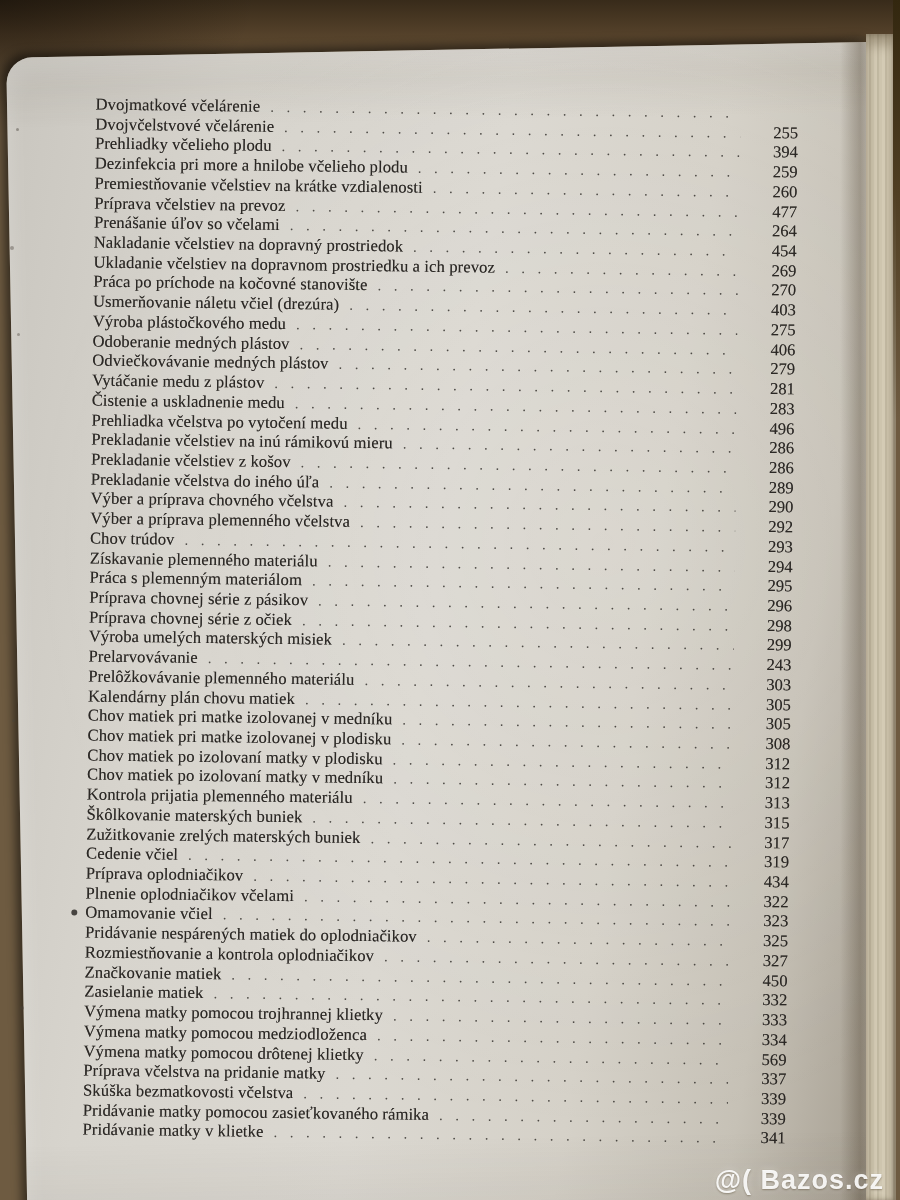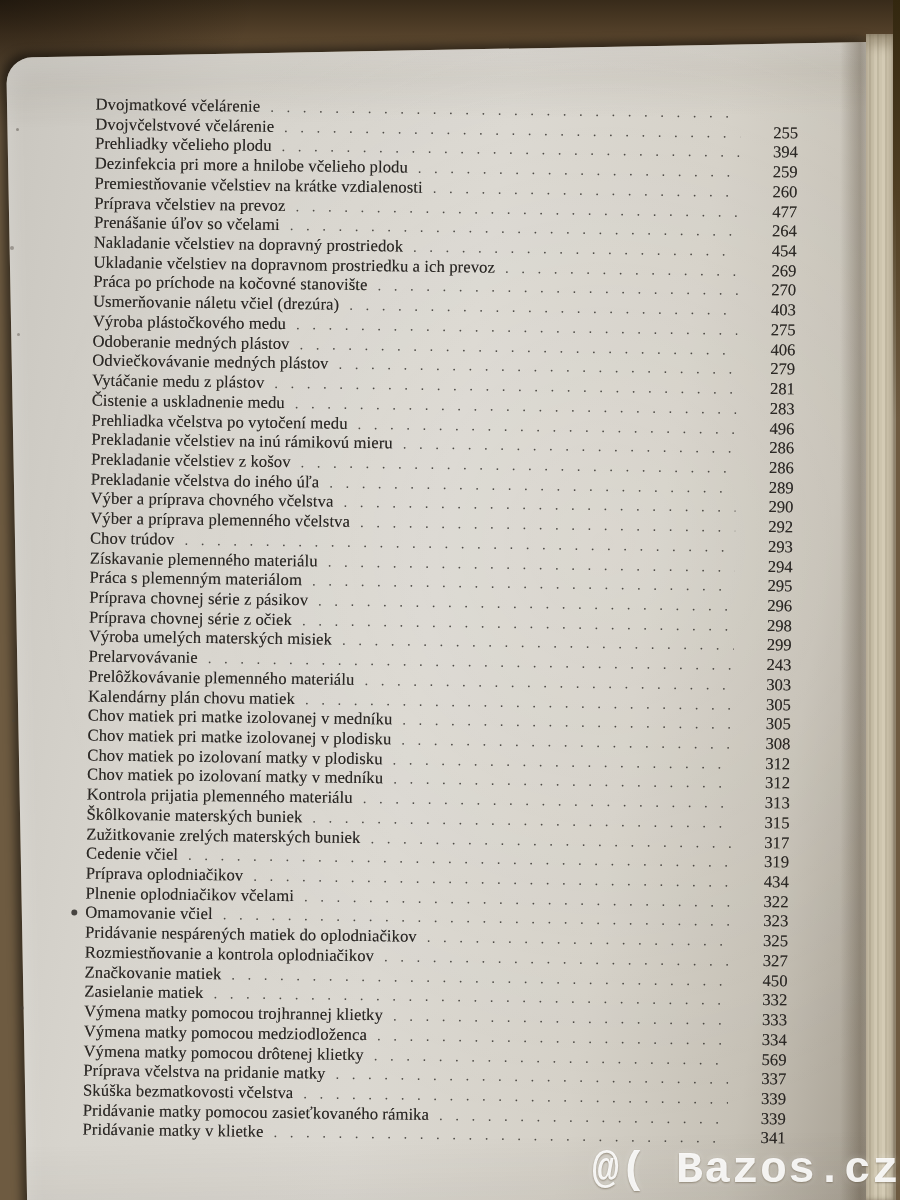--- a/index.html
+++ b/index.html
@@ -44,23 +44,23 @@
   .dot-leader{flex:1 1 auto;overflow:hidden;white-space:nowrap;
     font-size:15px;letter-spacing:12.5px;margin-left:10px;margin-right:14px;
     color:#36332f;opacity:.85;}
   .page-number{flex:0 0 44px;text-align:right;font-size:16.6px;
     text-shadow:0 0 .5px rgba(43,40,37,.5);}
   .entry-marker{position:absolute;left:-14px;top:7px;width:6px;height:6px;border-radius:50%;
     background:#2e2b28;opacity:.85;visibility:hidden;}
   
   .speck{position:absolute;border-radius:50%;background:#4a443c;}
   
-  .watermark{position:absolute;right:0;bottom:4px;z-index:9;
-    font-family:Liberation Mono, monospace;
-    font-weight:bold;font-size:45px;letter-spacing:1px;
+  .watermark{position:absolute;right:16px;bottom:4px;z-index:9;
+    font-family:Liberation Sans, sans-serif;
+    font-weight:bold;font-size:27px;letter-spacing:1px;
     color:rgba(255,255,255,.90);
     text-shadow:0 1px 2px rgba(95,82,60,.55),0 0 7px rgba(255,255,255,.28);}
 </style>
 </head>
 <body>
 
 <div class="table-corner"></div>
 
 <div class="page">
   <div class="page-vignette"></div>

